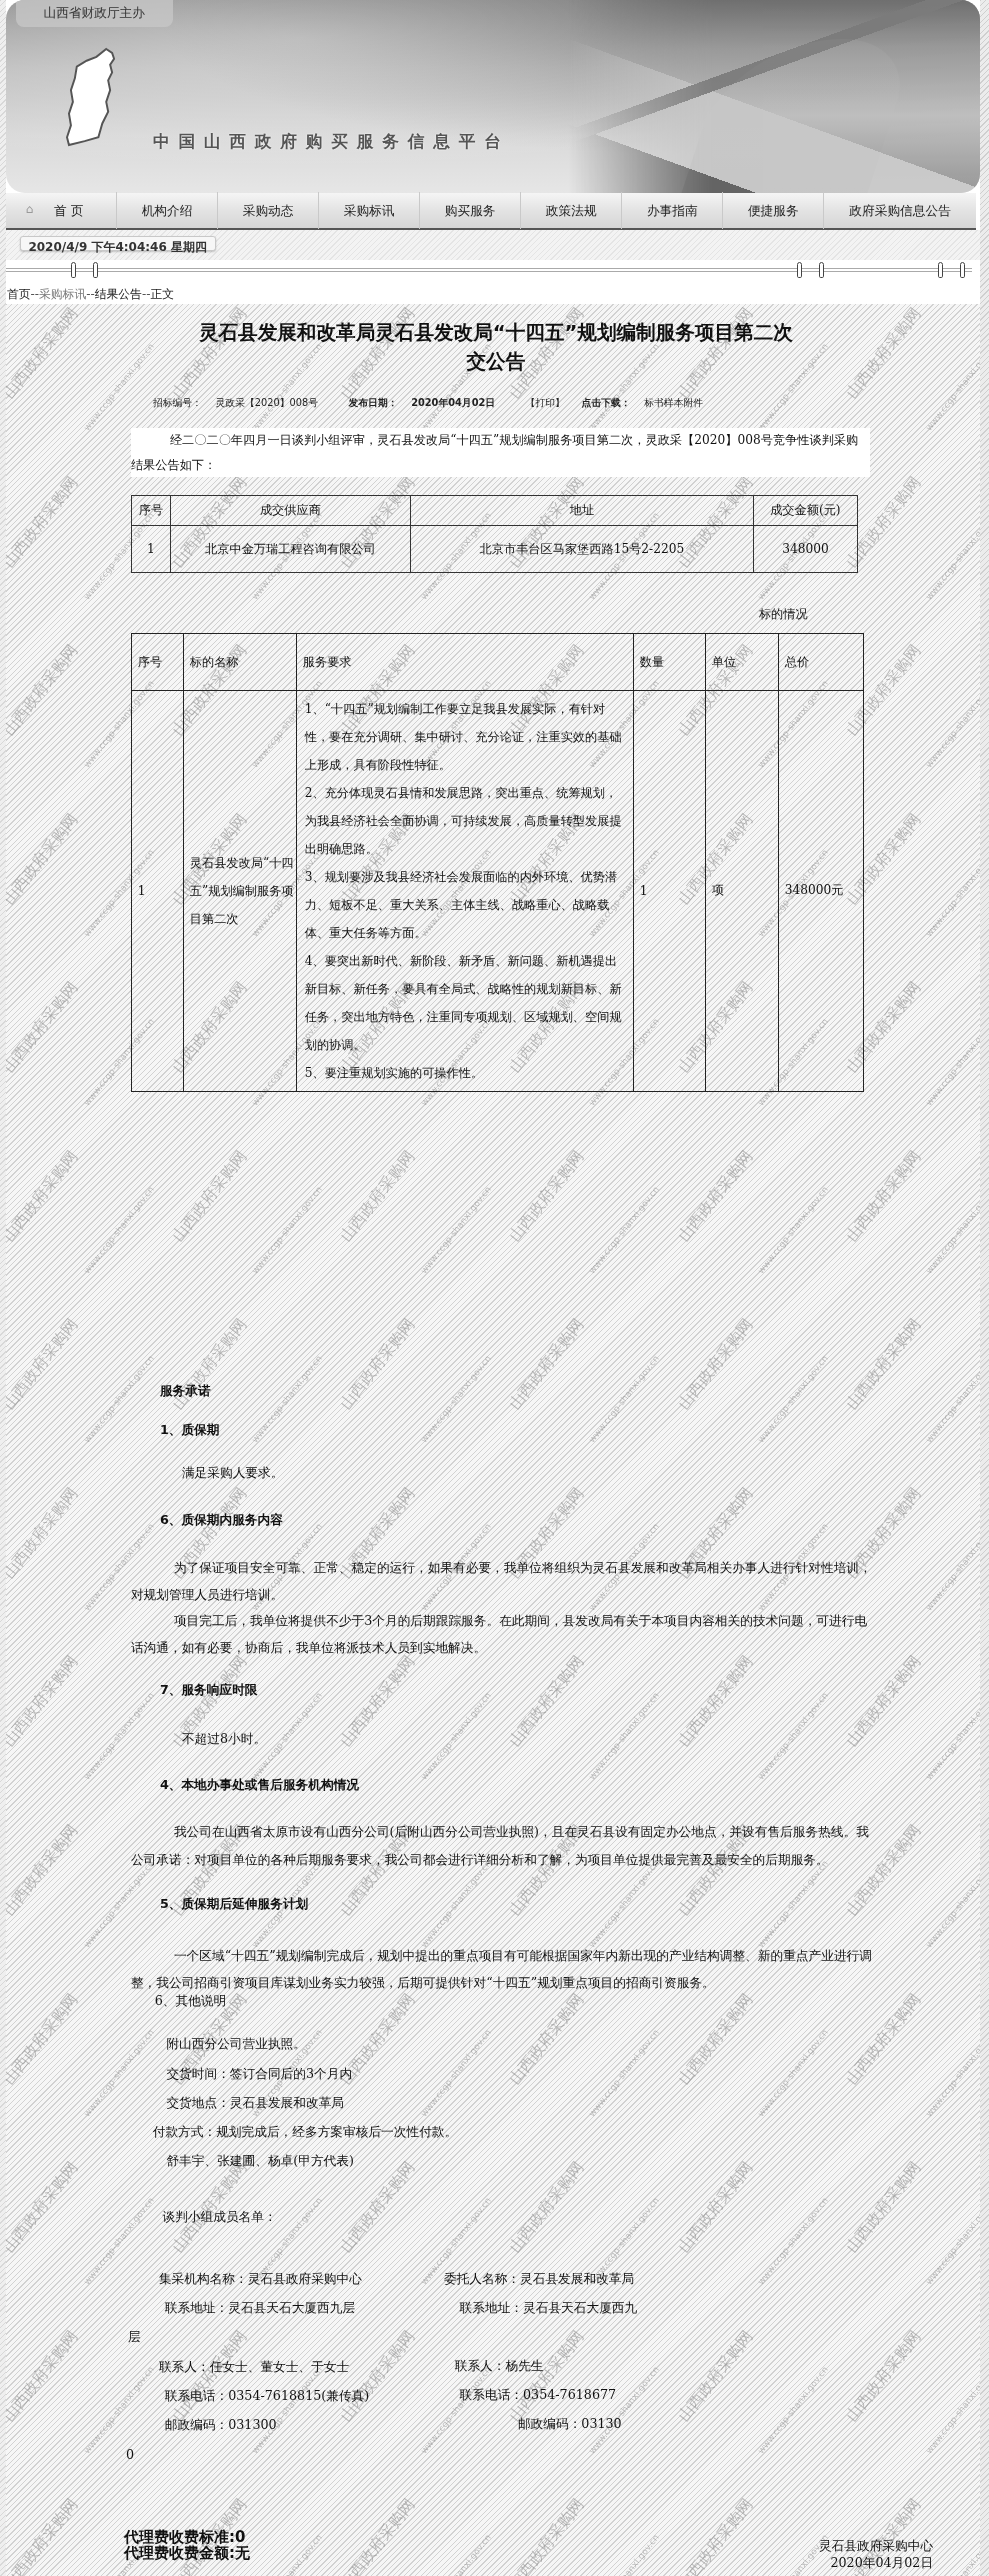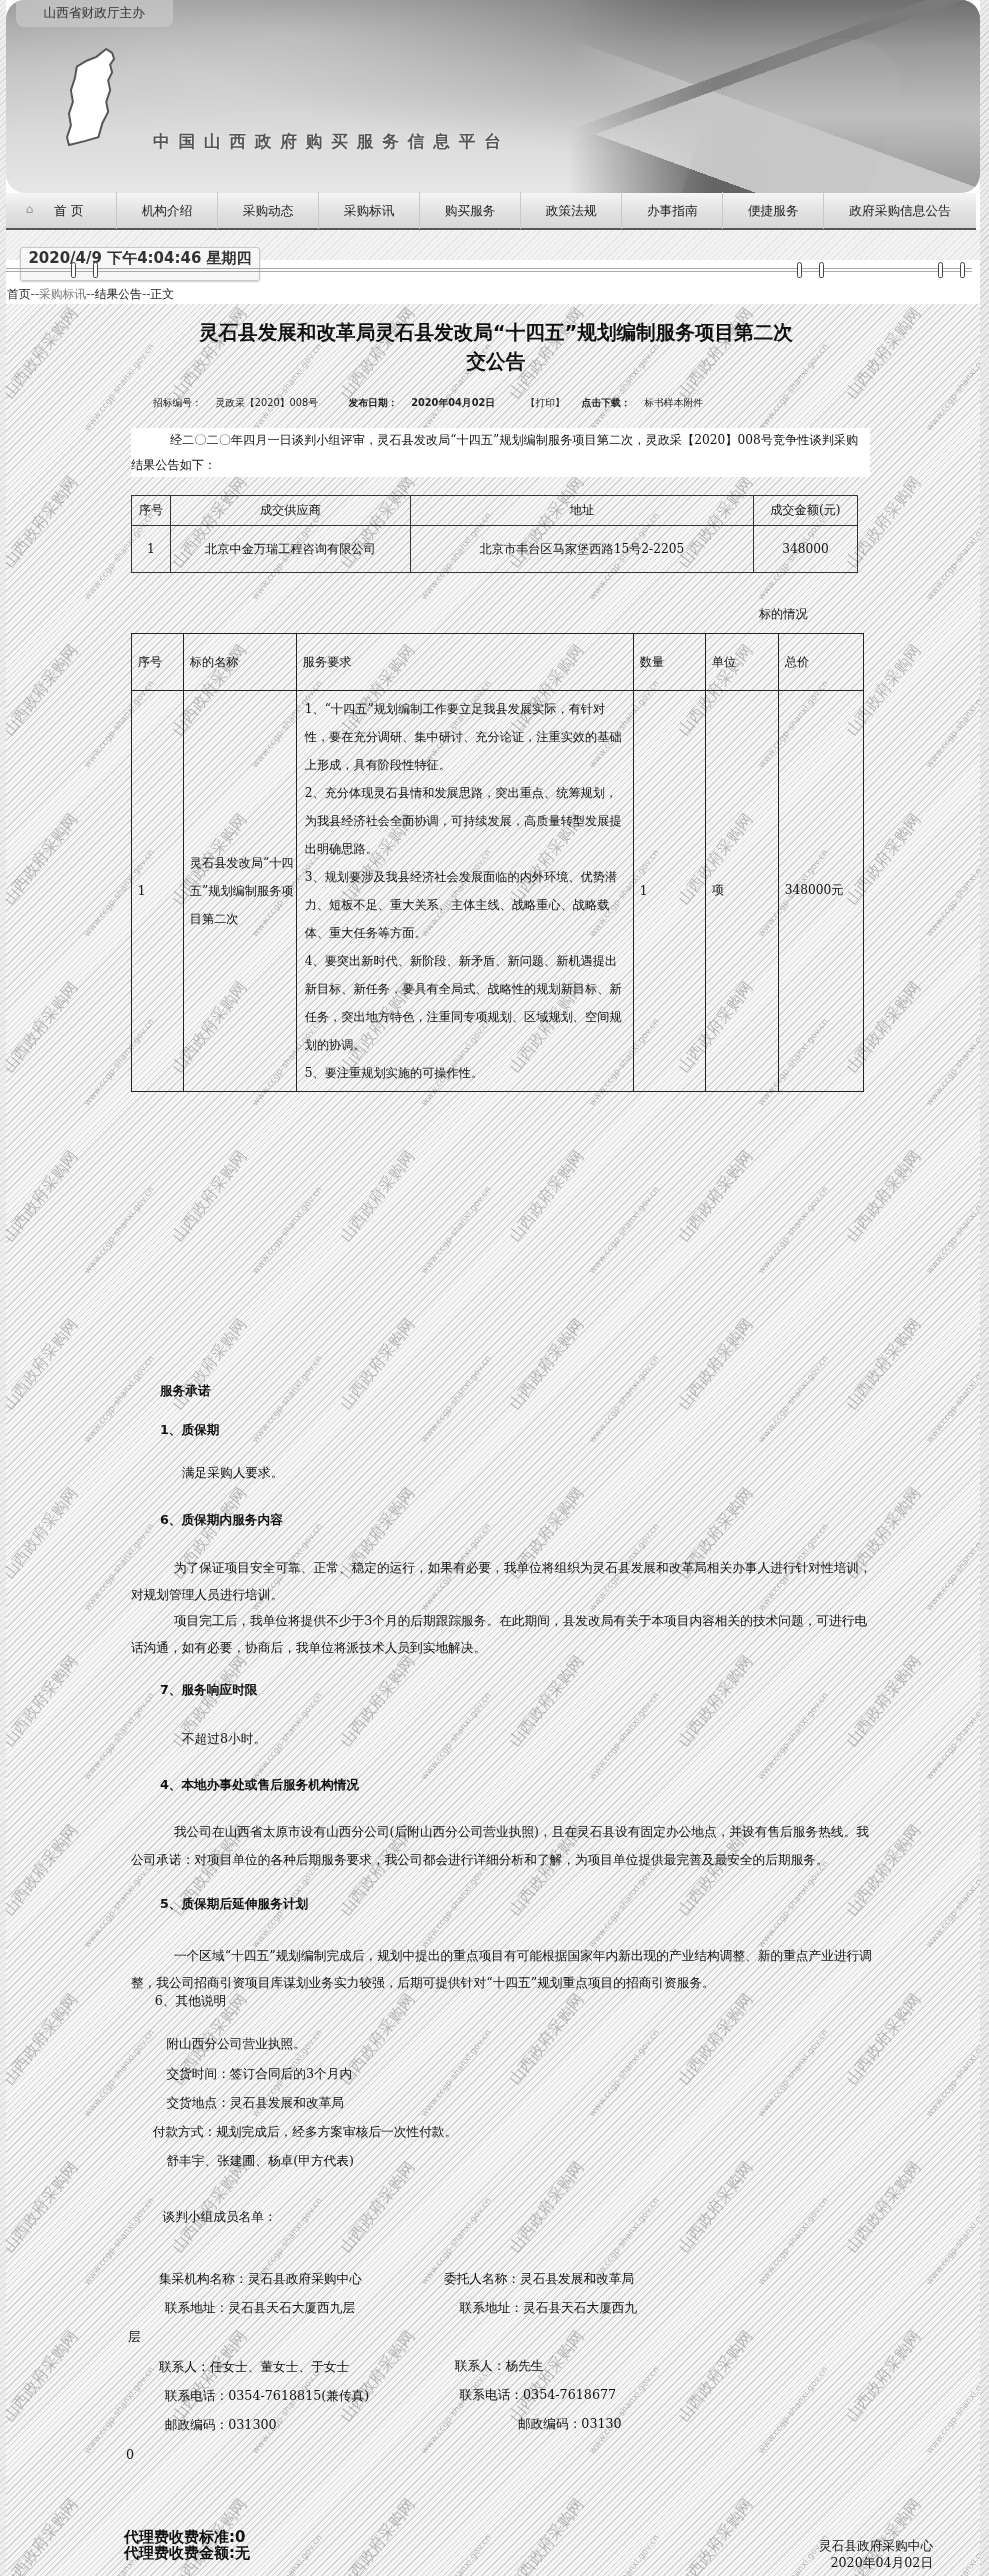--- a/index.html
+++ b/index.html
@@ -85,24 +85,24 @@
     .nav-item.home .home-icon {
       position: absolute; left: 17.6px; top: 11.8px; width: 11.8px; height: 11.8px; color: #999; font-size: 11.8px; line-height: 11.8px;
     }
     .nav-item.wide { width: 153px; border-right: none; }
     
     .date-strip {
       height: 30px; width: 974px; position: relative;
       background: repeating-linear-gradient(135deg, #e4e4e4 0 1px, #f3f3f3 1px 3.9px);
     }
     .date-box {
-      position: absolute; left: 13.7px; top: 17px; height: 34px; padding: 0 7.8px;
+      position: absolute; left: 13.7px; top: 6px; height: 15px; padding: 0 7.8px;
       background: #f7f7f7; border: 1px solid #c8c8c8; border-radius: 2.9px;
       box-shadow: 0 1px 2px rgba(0,0,0,0.2);
-      font-size: 15px; font-weight: bold; color: #333; line-height: 20.6px;
+      font-size: 12px; font-weight: bold; color: #333; line-height: 20.6px;
     }
     
     .hook-line {
       position: relative; height: 24.5px; width: 974px;
     }
     .hook-line .rule {
       position: absolute; left: 0; right: 7.8px; top: 7.8px; height: 3.9px;
       border-top: 1px solid #aaa; border-bottom: 1px solid #aaa;
     }
     .hook {

